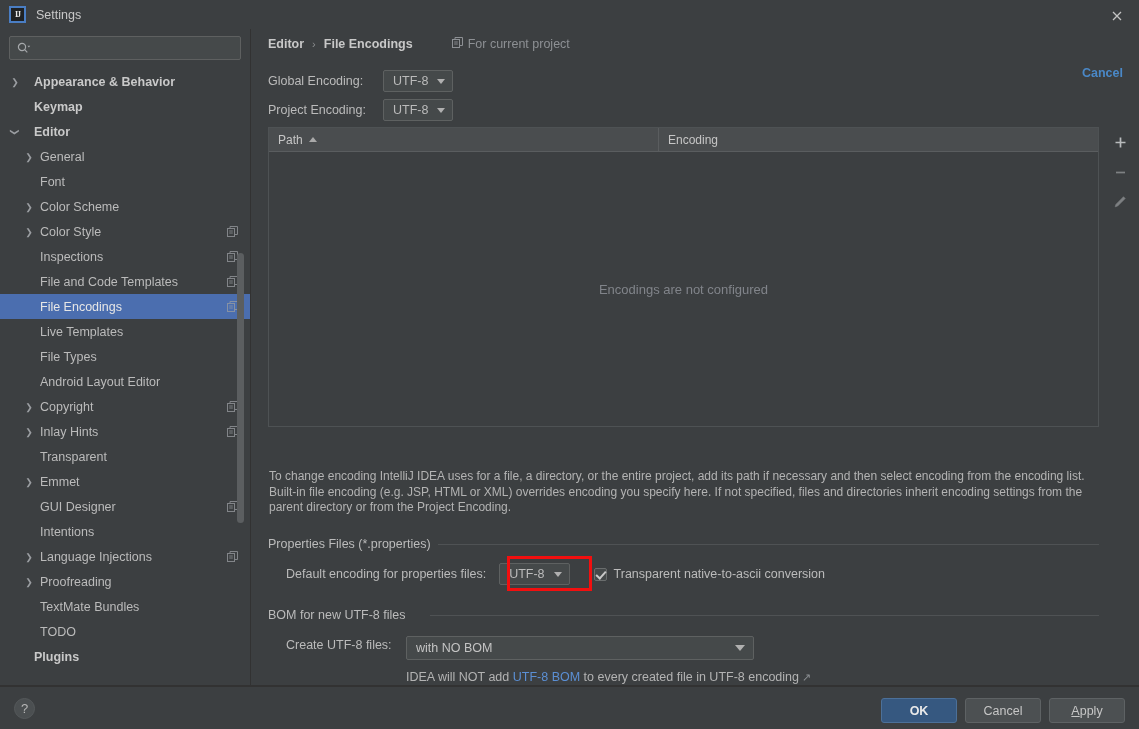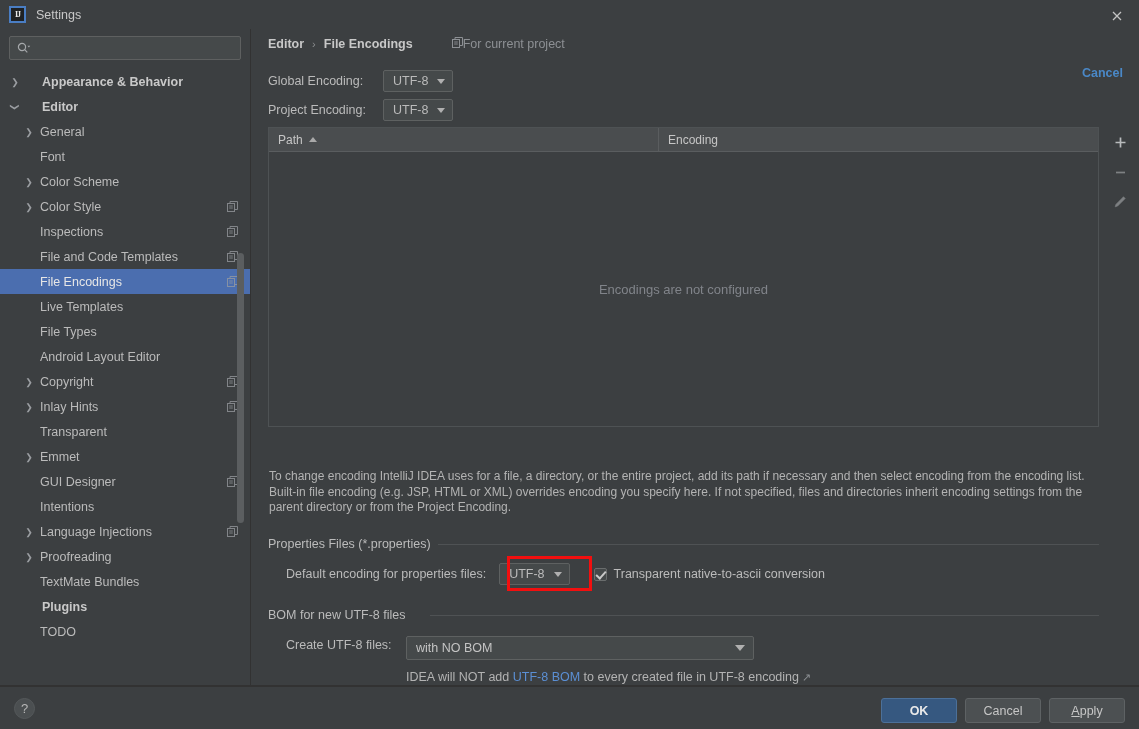--- a/index.html
+++ b/index.html
@@ -76,21 +76,21 @@
   .tree-row.selected { background: #4b6eaf; }
   .tree-row .arrow {
     width: 14px; margin-left: 8px;
     display: flex; align-items: center; justify-content: center;
     color: #9a9da1; font-size: 10px;
     flex: 0 0 14px;
   }
   .tree-row .arrow.spacer { color: transparent; }
   .tree-row .arrow.down { color: #9a9da1; }
   .tree-label {
-    margin-left: 20px;
+    margin-left: 12px;
     font-size: 12.5px;
     color: #bbbbbb;
     white-space: nowrap;
   }
   .tree-row.level0 .tree-label { color: #c9c9c9; font-weight: bold; }
   .tree-row.level1 .tree-label { margin-left: 4px; }
   .tree-row.level1 { padding-left: 14px; }
   .tree-row.selected .tree-label { color: #e6e6e6; }
   .tree-badge {
     margin-left: auto;
@@ -115,21 +115,21 @@
     background: #3c3f41;
     border-left: 1px solid #323232;
   }
   .breadcrumb-row {
     position: absolute; left: 17px; top: 8px;
     display: flex; align-items: center; gap: 0;
   }
   .crumb { font-size: 12.5px; font-weight: bold; color: #c8c8c8; }
   .crumb-sep { margin: 0 8px; color: #8b8e90; font-size: 11px; }
   .scope-tag {
-    margin-left: 39px; display: flex; align-items: flex-end; 
+    margin-left: 39px; display: flex; align-items: flex-end; gap: 5px;
     color: #8d9094; font-size: 12.5px;
   }
   .reset-link {
     position: absolute; right: 16px; top: 37px;
     color: #4a88c7; font-size: 12.5px; font-weight: bold; cursor: pointer;
   }
 
   .enc-row {
     position: absolute; display: flex; align-items: center;
   }
@@ -330,20 +330,24 @@
         </span>
         <input class="search-input" type="text" placeholder="" style="">
       </div>
     </div>
     <div class="tree" id="tree-container">
         <div class="tree-row level0">
           <span class="arrow" style="font-size: 9px;">❯</span>
           <span class="tree-label">Appearance &amp; Behavior</span>
         </div>
         <div class="tree-row level0">
+          <span class="arrow spacer" style="font-size: 9px;">❯</span>
+          <span class="tree-label">Keymap</span>
+        </div>
+        <div class="tree-row level0">
           <span class="arrow down" style="font-size: 9px; transform: rotate(90deg);">❯</span>
           <span class="tree-label">Editor</span>
         </div>
         <div class="tree-row level1">
           <span class="arrow" style="font-size: 9px;">❯</span>
           <span class="tree-label">General</span>
         </div>
         <div class="tree-row level1">
           <span class="arrow spacer" style="font-size: 9px;">❯</span>
           <span class="tree-label">Font</span>
@@ -465,27 +469,27 @@
           </span>
         </div>
         <div class="tree-row level1">
           <span class="arrow" style="font-size: 9px;">❯</span>
           <span class="tree-label">Proofreading</span>
         </div>
         <div class="tree-row level1">
           <span class="arrow spacer" style="font-size: 9px;">❯</span>
           <span class="tree-label">TextMate Bundles</span>
         </div>
+        <div class="tree-row level1">
+          <span class="arrow spacer" style="font-size: 9px;">❯</span>
+          <span class="tree-label">TODO</span>
+        </div>
         <div class="tree-row level0">
           <span class="arrow spacer" style="font-size: 9px;">❯</span>
           <span class="tree-label">Plugins</span>
-        </div>
-        <div class="tree-row level1">
-          <span class="arrow spacer" style="font-size: 9px;">❯</span>
-          <span class="tree-label">TODO</span>
         </div>
       </div>
     <div class="sb-track">
       <div class="sb-thumb"></div>
     </div>
   </div>
 
   <div class="main">
 
     <div class="breadcrumb-row">

